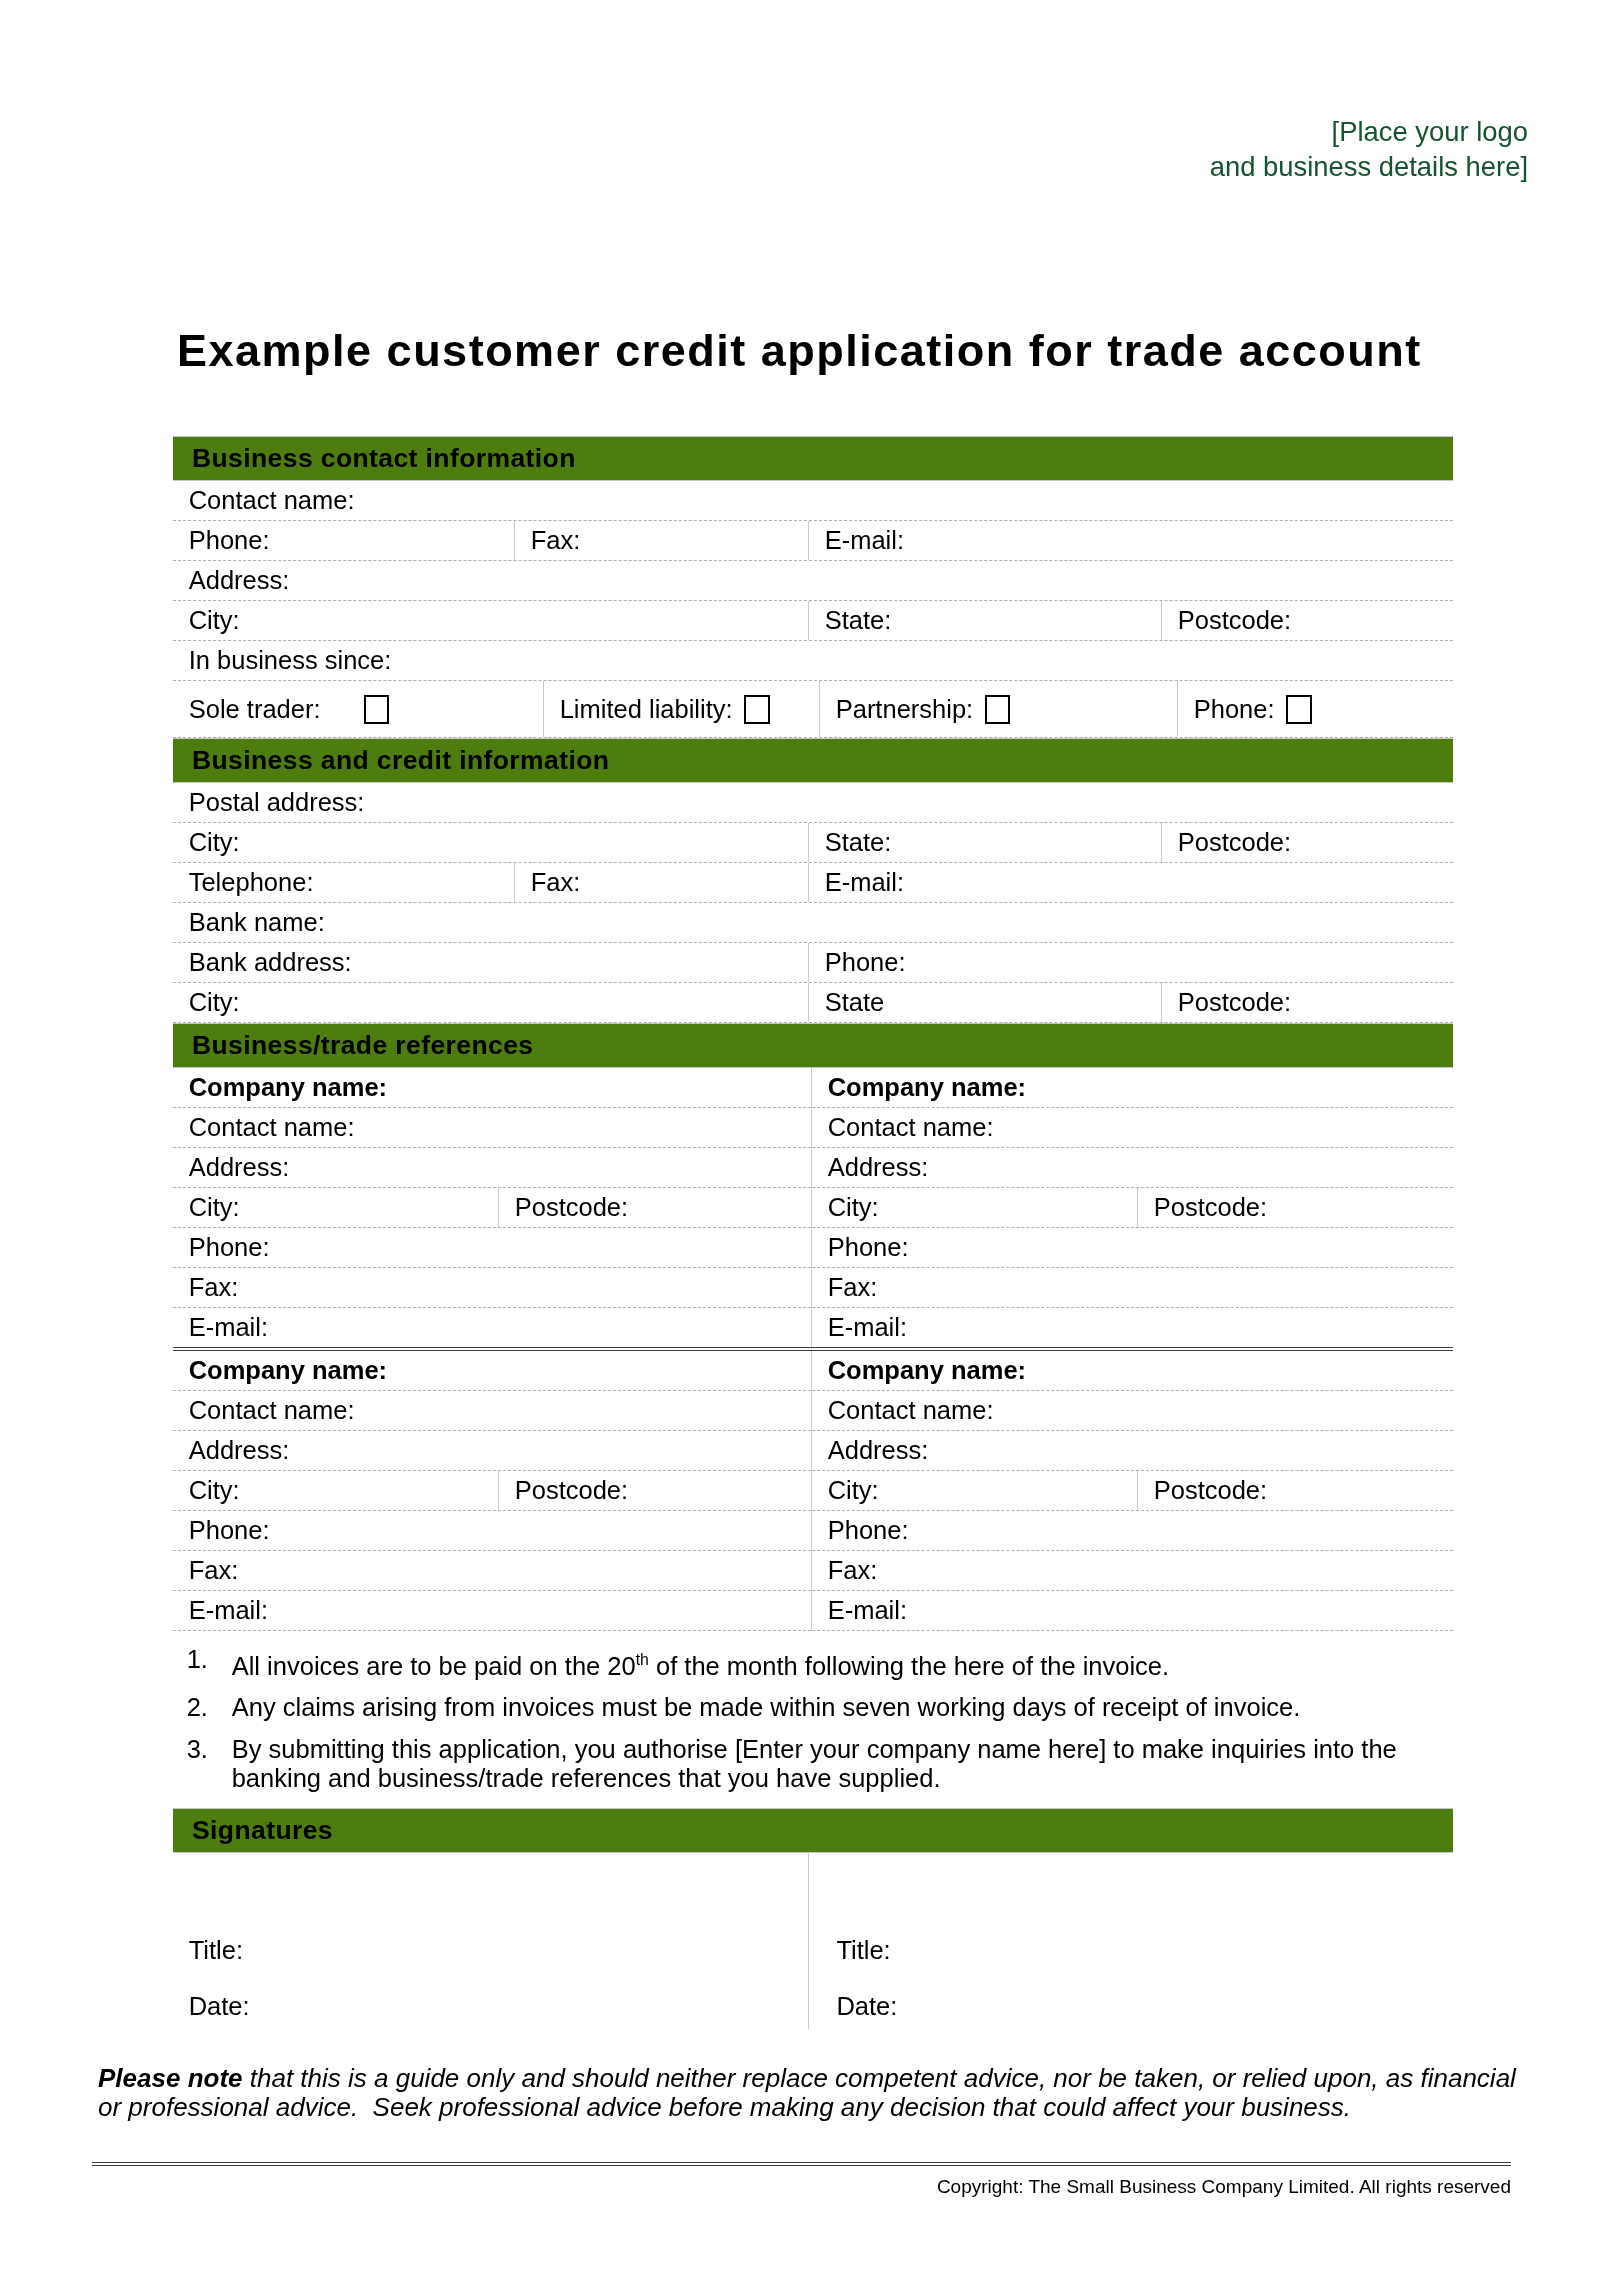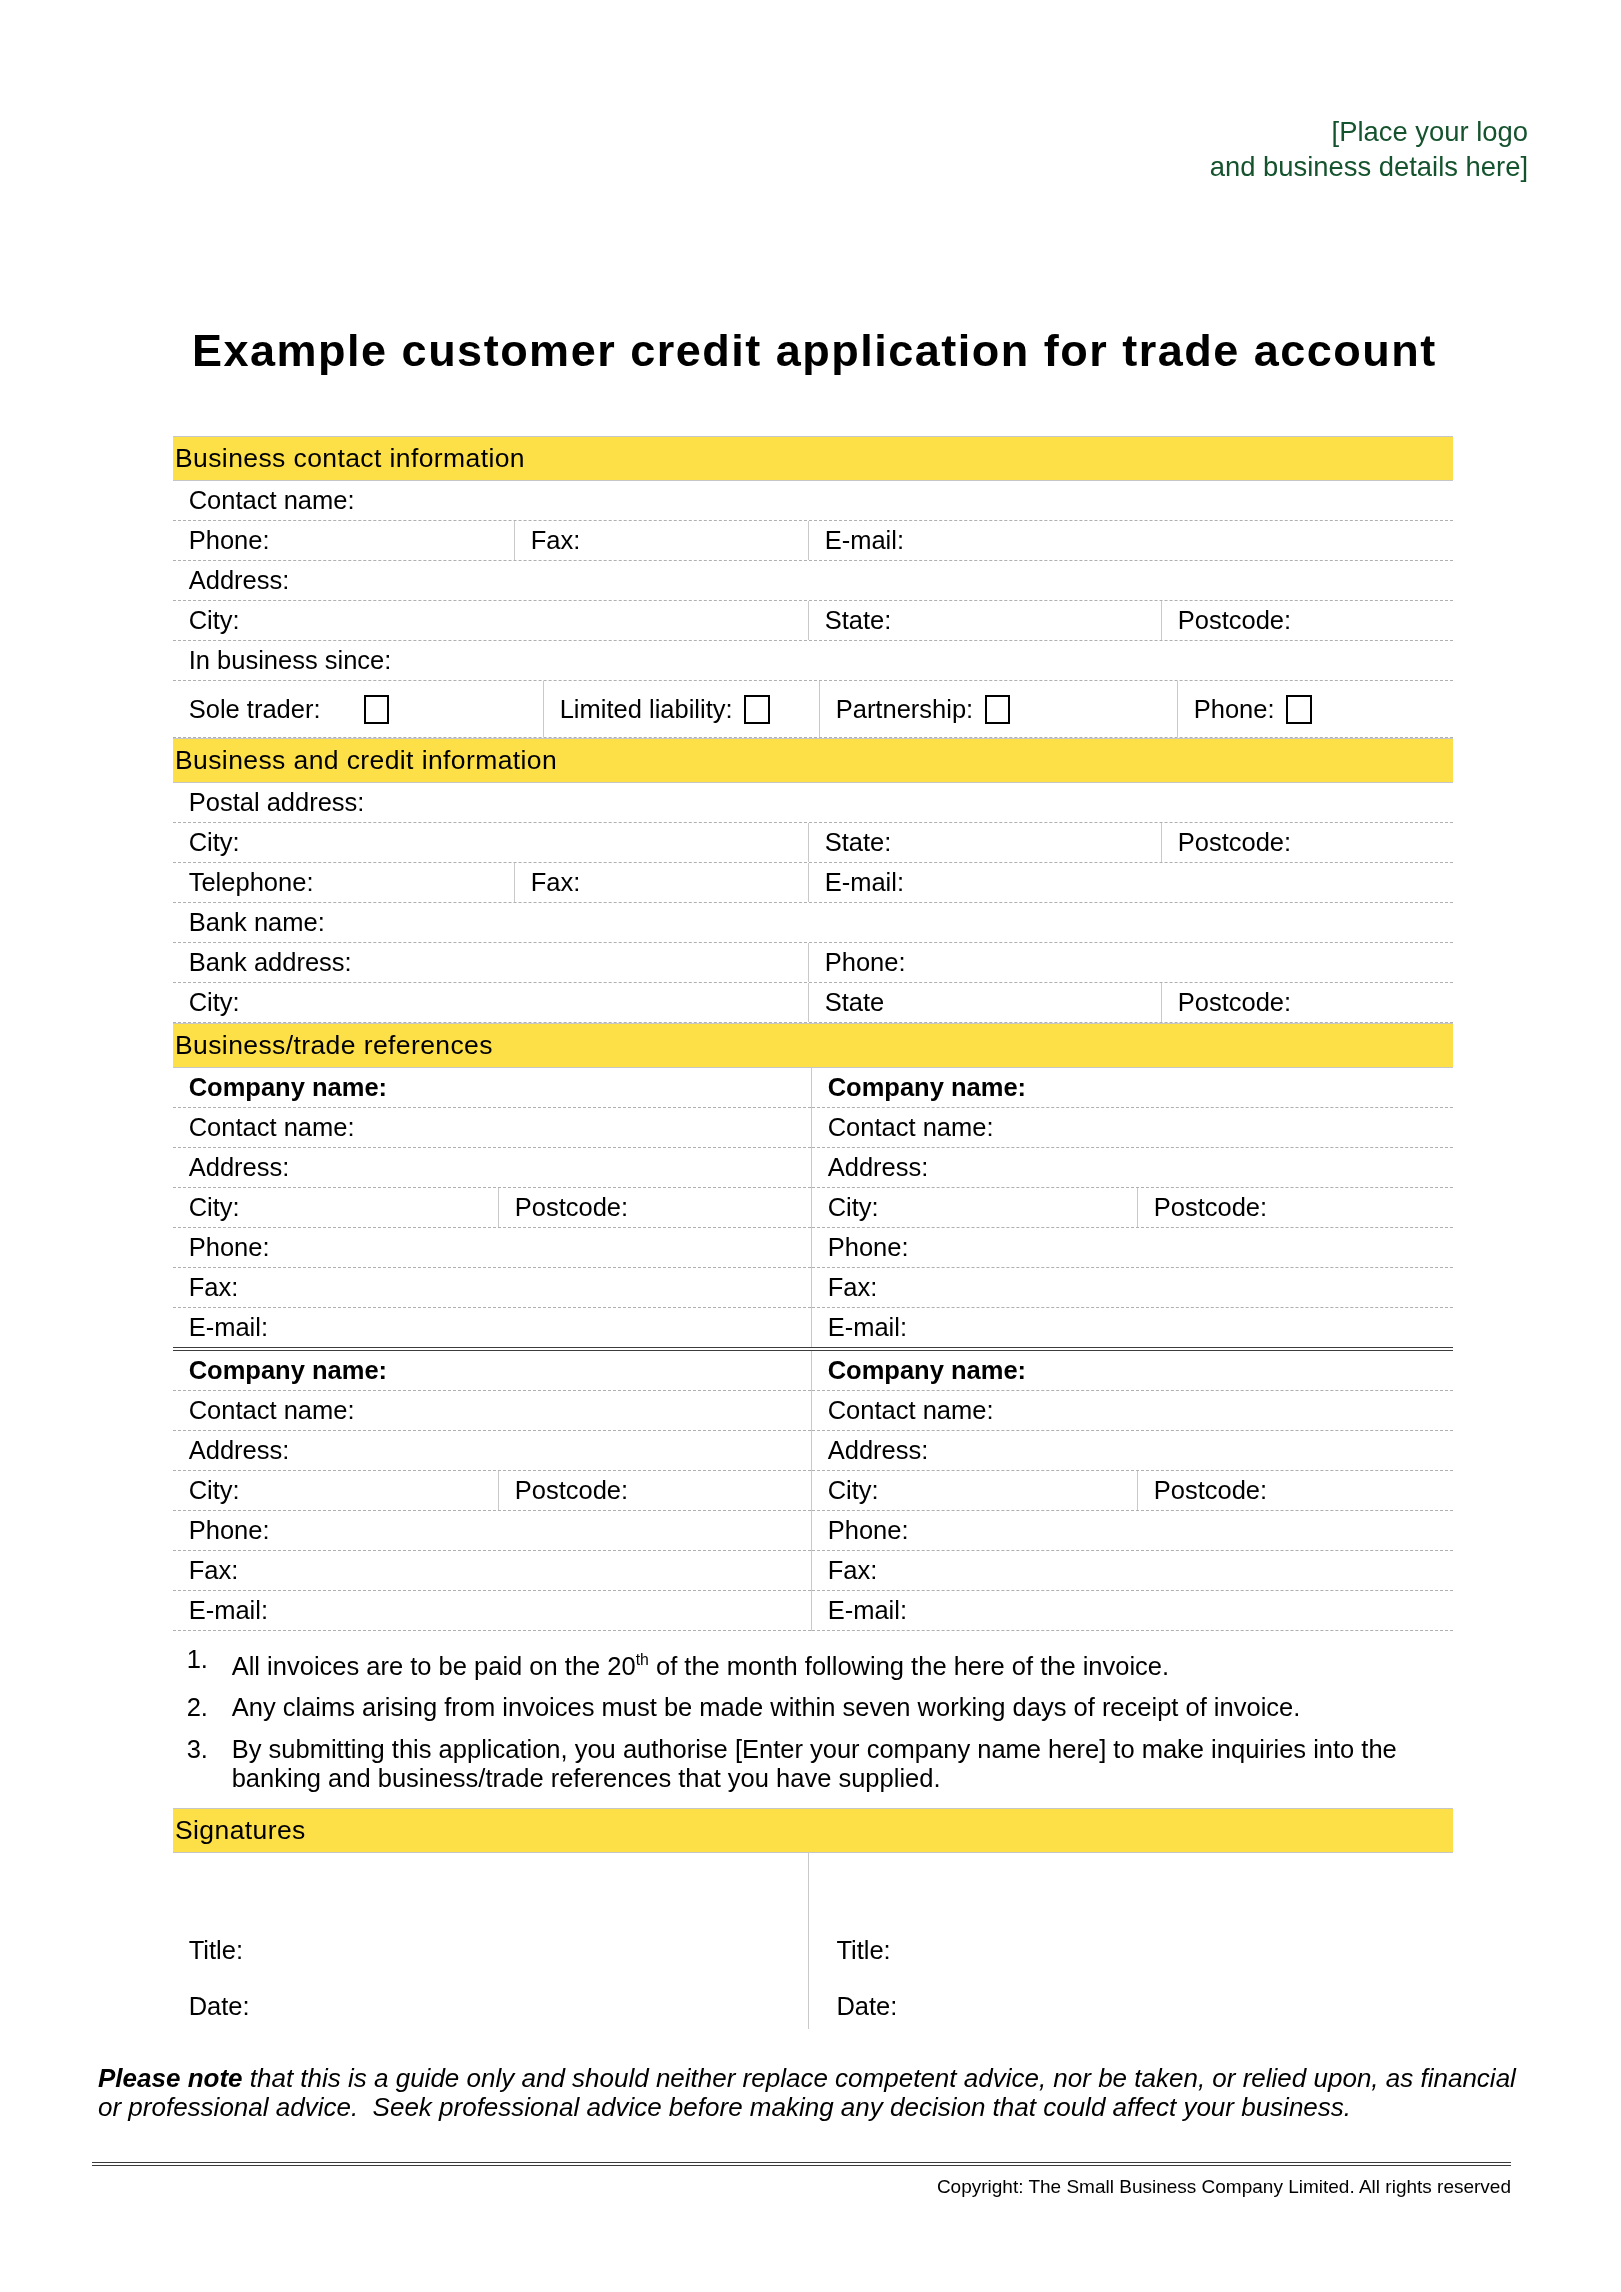--- a/index.html
+++ b/index.html
@@ -2,27 +2,27 @@
 <html><head>
 <meta charset="utf-8">
 <style>
   html,body { margin:0; padding:0; background:#ffffff; }
   .page { position:relative; width:1621px; height:2293px; background:#ffffff;
           font-family:"Liberation Sans", sans-serif; color:#000; overflow:hidden; }
 
   .logo { position:absolute; top:114px; right:93px; text-align:right;
           font-size:27.4px; line-height:35px; color:#14532d; }
 
-  .title { position:absolute; top:288px; left:192px; width:1245px;
+  .title { position:absolute; top:288px; left:177px; width:1245px;
            font-size:45px; font-weight:700; line-height:65px; letter-spacing:1.5px; }
 
   .form { position:absolute; top:436px; left:173px; width:1280px; font-size:25.5px; }
 
-  .bar { height:45px; background:#fde047; border-top:1px solid #c6c6c6; border-bottom:1px solid #c6c6c6;
-         display:flex; align-items:center; padding-left:2px; font-weight:400; font-size:26.5px;
+  .bar { height:45px; background:#4d7c0f; border-top:1px solid #c6c6c6; border-bottom:1px solid #c6c6c6;
+         display:flex; align-items:center; padding-left:19px; font-weight:700; font-size:26.5px;
          letter-spacing:0.4px; box-sizing:border-box; }
 
   .row { display:grid; border-bottom:1px dashed #b0b0b0; min-height:39px; box-sizing:border-box; }
   .cell { display:flex; align-items:center; padding-left:15.7px; box-sizing:border-box; min-height:39px; }
   .cell + .cell { border-left:1px solid #c9c9c9; }
   .cols-1 { grid-template-columns:1fr; }
   .cols-a { grid-template-columns:341px 294px 1fr; }
   .cols-b { grid-template-columns:635px 353px 1fr; }
   .cols-2 { grid-template-columns:635px 1fr; }
   .cols-cb { grid-template-columns:370px 276px 358px 1fr; min-height:56px; }

